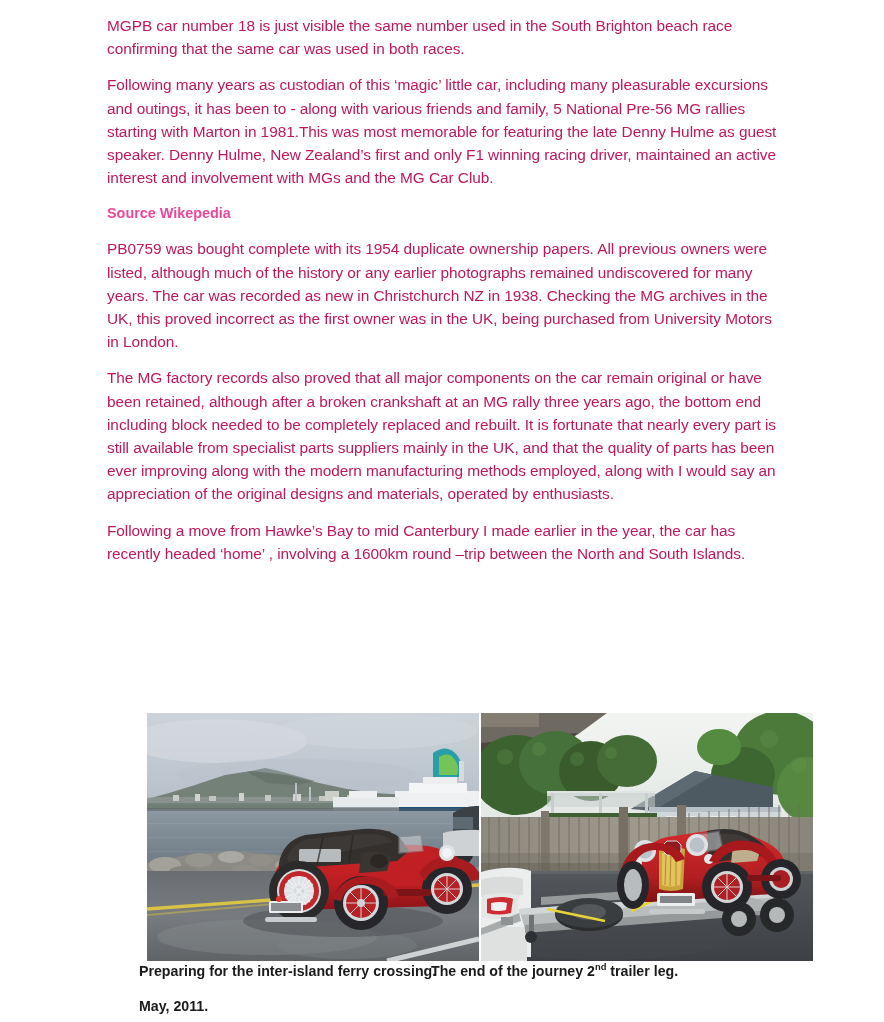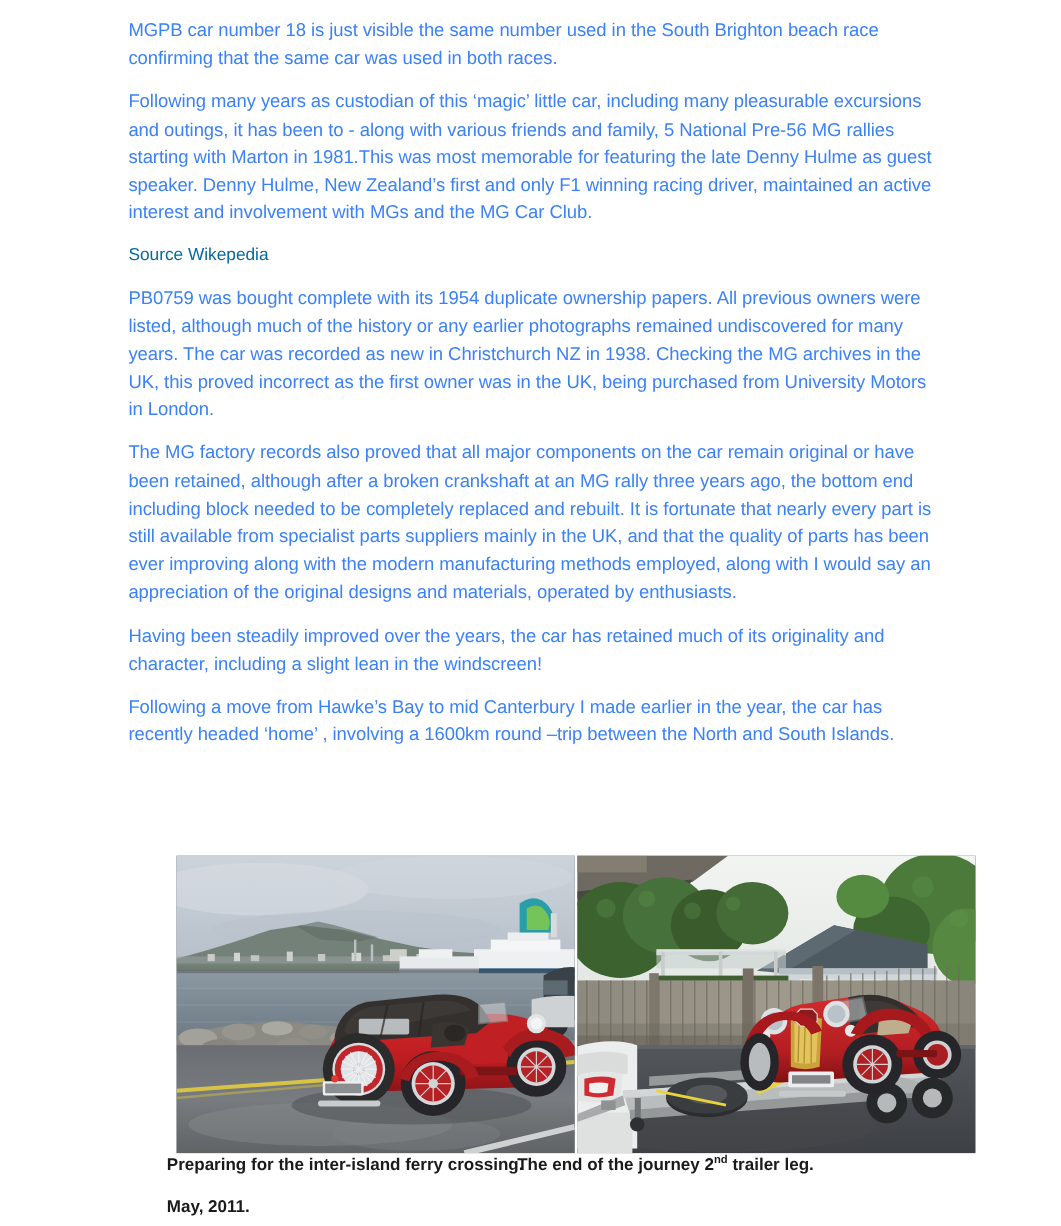--- a/index.html
+++ b/index.html
@@ -16,32 +16,32 @@
   }
   .page {
     position: absolute;
     left: 107px; top: 0;
     width: 670px;
   }
   p.body-text {
     margin: 0 0 13px 0;
     font-size: 15.4px;
     line-height: 23.2px;
-    color: #3b82f6;
+    color: #be185d;
     text-align: left;
     letter-spacing: -0.05px;
   }
   p.body-text:first-child { margin-top: 14px; }
   .tight { margin-bottom: 0; }
   .source-line {
     margin: 0 0 13px 0;
     font-size: 14.4px;
     line-height: 22px;
-    font-weight: normal;
-    color: #0369a1;
+    font-weight: bold;
+    color: #ec4899;
   }
 
   
   .photo-row {
     position: absolute;
     left: 107px; top: 697px;
     width: 667px; height: 248px;
   }
   .photo {
     position: absolute;
@@ -76,21 +76,20 @@
 </head>
 <body>
 
 <div class="page">
 
   <p class="body-text">MGPB car number 18 is just visible the same number used in the South Brighton beach race confirming that the same car was used in both races.</p>
   <p class="body-text">Following many years as custodian of this ‘magic’ little car, including many pleasurable excursions and outings, it has been to - along with various friends and family, 5 National Pre-56 MG rallies starting with Marton in 1981.This was most memorable for featuring  the late Denny Hulme as guest speaker. Denny Hulme, New Zealand’s first and only F1 winning racing driver, maintained an active interest and involvement with MGs and the MG Car Club.</p>
   <p class="source-line">Source Wikepedia</p>
   <p class="body-text">PB0759 was bought complete with its 1954 duplicate ownership papers. All previous owners were listed, although much of the history or any earlier photographs remained undiscovered for many years. The car was recorded as new in Christchurch NZ in 1938. Checking the MG archives in the UK, this proved incorrect as the first owner was in the UK, being purchased from University Motors in London.</p>
   <p class="body-text">The MG factory records also proved that all major components on the car remain original or have been retained, although after a broken crankshaft at an MG rally three years ago, the bottom end including block needed to be completely replaced and rebuilt. It is fortunate that nearly every part is still available from specialist parts suppliers mainly in the UK, and that the quality of parts has been ever improving along with the modern manufacturing methods employed, along with  I would say an appreciation of the original designs and materials, operated by enthusiasts.</p>
-  <p class="body-text">Having been steadily improved over the years, the car has retained much of its originality and character, including a slight lean in the windscreen!</p>
   <p class="body-text">Following a move from Hawke’s Bay to mid Canterbury I made earlier in the year, the car has recently headed ‘home’ , involving  a 1600km round –trip between the North and South Islands.</p>
 
 </div>
 
 <div class="photo-row">
 
   <figure class="photo left" aria-label="Red vintage MG sports car parked on a wet wharf beside a harbour with a ferry and hills behind">
     <svg viewBox="0 0 332 248" preserveAspectRatio="none">
       <defs>
         <linearGradient id="Lsky" x1="0" y1="0" x2="0" y2="1">

